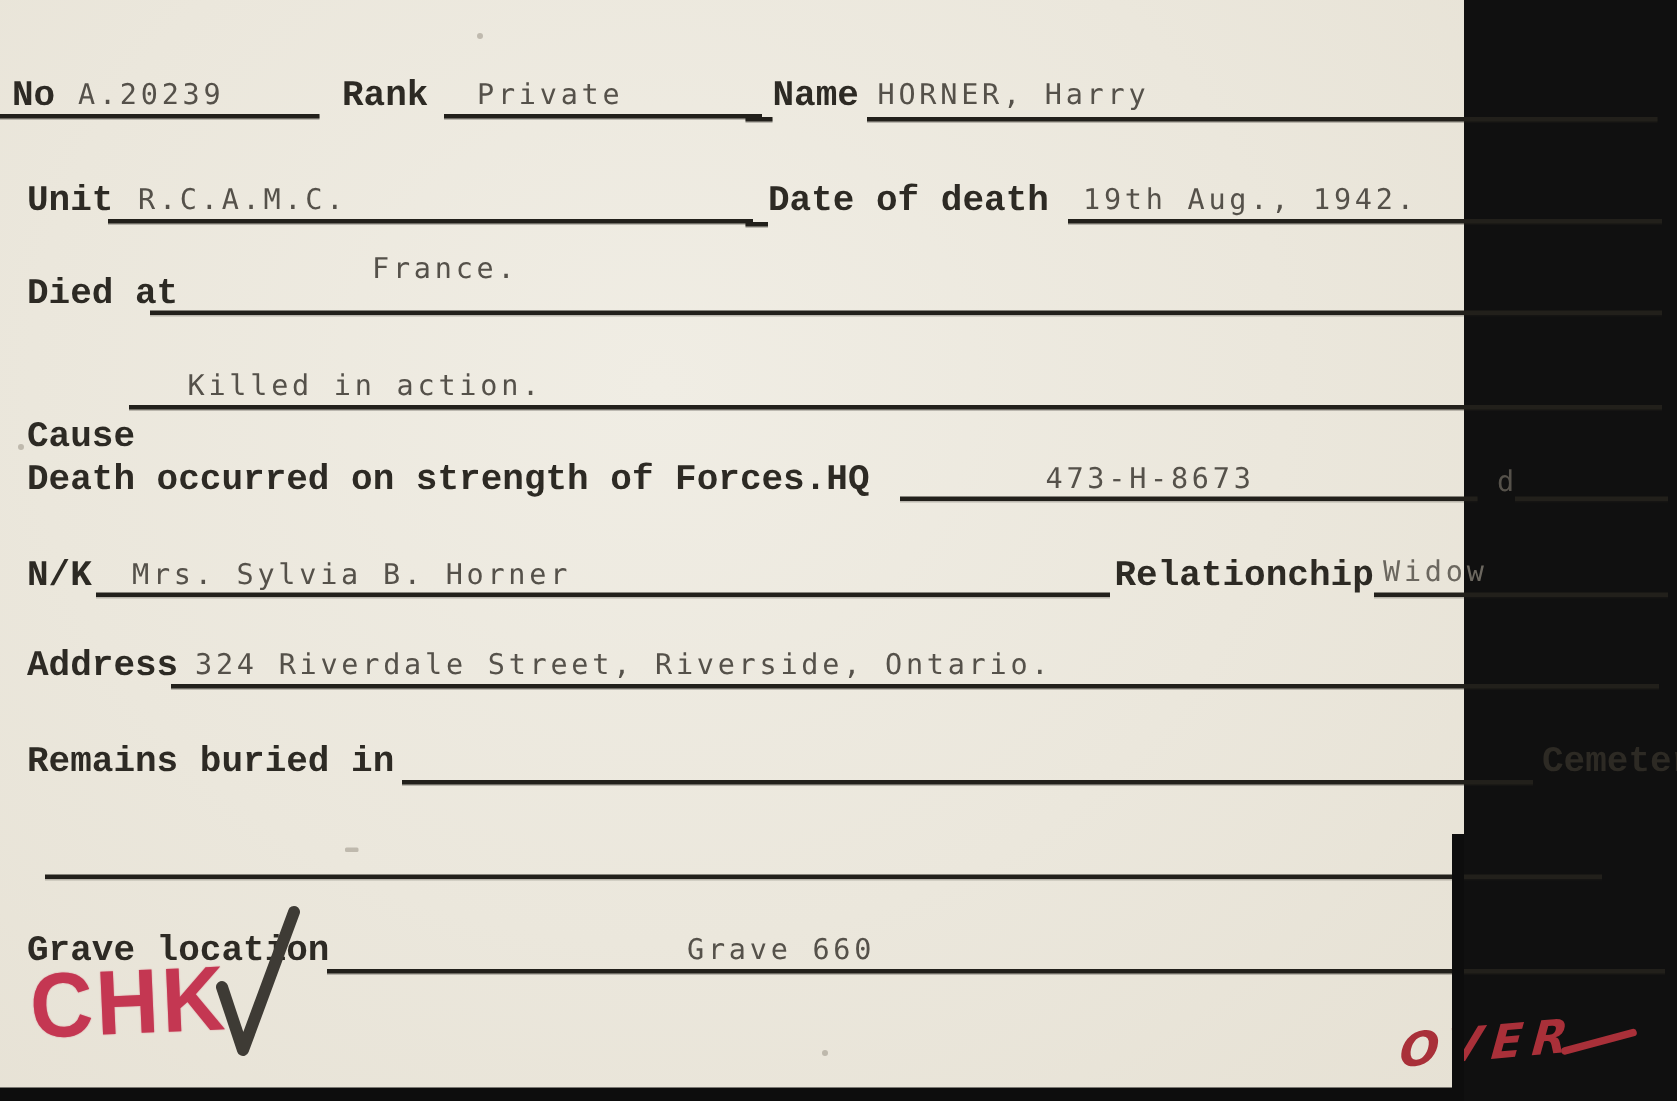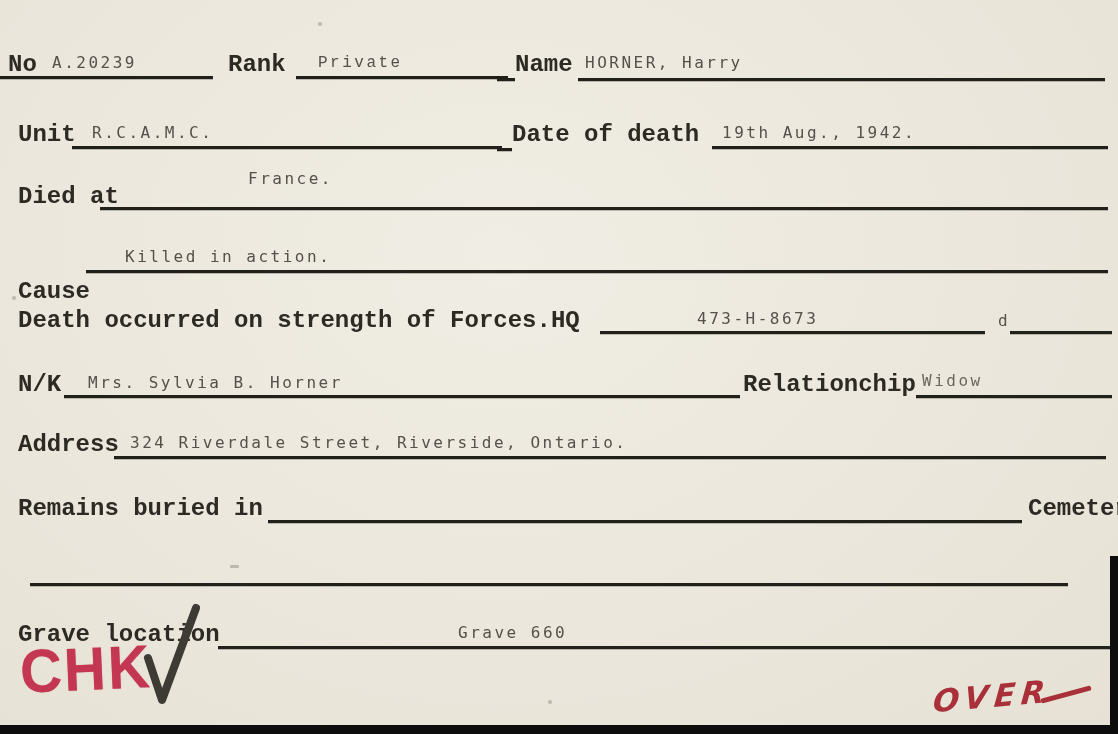--- a/index.html
+++ b/index.html
@@ -5,21 +5,21 @@
   html, body {
     margin: 0;
     padding: 0;
     width: 1118px;
     height: 734px;
     overflow: hidden;
     background: #101010;
   }
   .card {
     position: relative;
-    width: 1118px;
+    width: 976px;
     height: 734px;
     background:
       radial-gradient(ellipse at 45% 35%, #f0ede4 0%, #ebe7dc 55%, #e6e1d4 100%);
     font-family: "Liberation Mono", monospace;
     color: #2d2a24;
   }
   
   .lbl {
     position: absolute;
     font-family: "Liberation Mono", monospace;
@@ -28,21 +28,21 @@
     line-height: 26px;
     letter-spacing: 0px;
     color: #2d2a24;
     white-space: pre;
   }
   
   .val {
     position: absolute;
     font-family: "DejaVu Sans Mono", monospace;
     font-weight: 400;
-    font-size: 16px;
+    font-size: 19px;
     line-height: 26px;
     letter-spacing: 2.5px;
     color: #55514a;
     white-space: pre;
   }
   
   .rule {
     position: absolute;
     height: 3px;
     background: #22201b;
@@ -117,21 +117,21 @@
   }
 </style>
 </head>
 <body>
 
 <div class="card">
 
   <span class="lbl" style="left:8px; top:52px;">No</span>
   <span class="val" style="left:52px; top:50px;">A.20239</span>
   <span class="lbl" style="left:228px; top:52px;">Rank</span>
-  <span class="val" style="left:318px; top:50px;font-family:Liberation Mono, monospace;">Private</span>
+  <span class="val" style="left:318px; top:50px;">Private</span>
   <span class="lbl" style="left:515px; top:52px;">Name</span>
   <span class="val" style="left:585px; top:50px;">HORNER, Harry</span>
   <div class="rule" style="left:0px;   top:76px; width:213px;"></div>
   <div class="rule" style="left:296px; top:76px; width:212px;"></div>
   <div class="rule" style="left:497px; top:78px; width:18px;"></div>
   <div class="rule" style="left:578px; top:78px; width:527px;"></div>
 
   <span class="lbl" style="left:18px; top:122px;">Unit</span>
   <span class="val" style="left:92px; top:120px;">R.C.A.M.C.</span>
   <span class="lbl" style="left:512px; top:122px;">Date of death</span>

